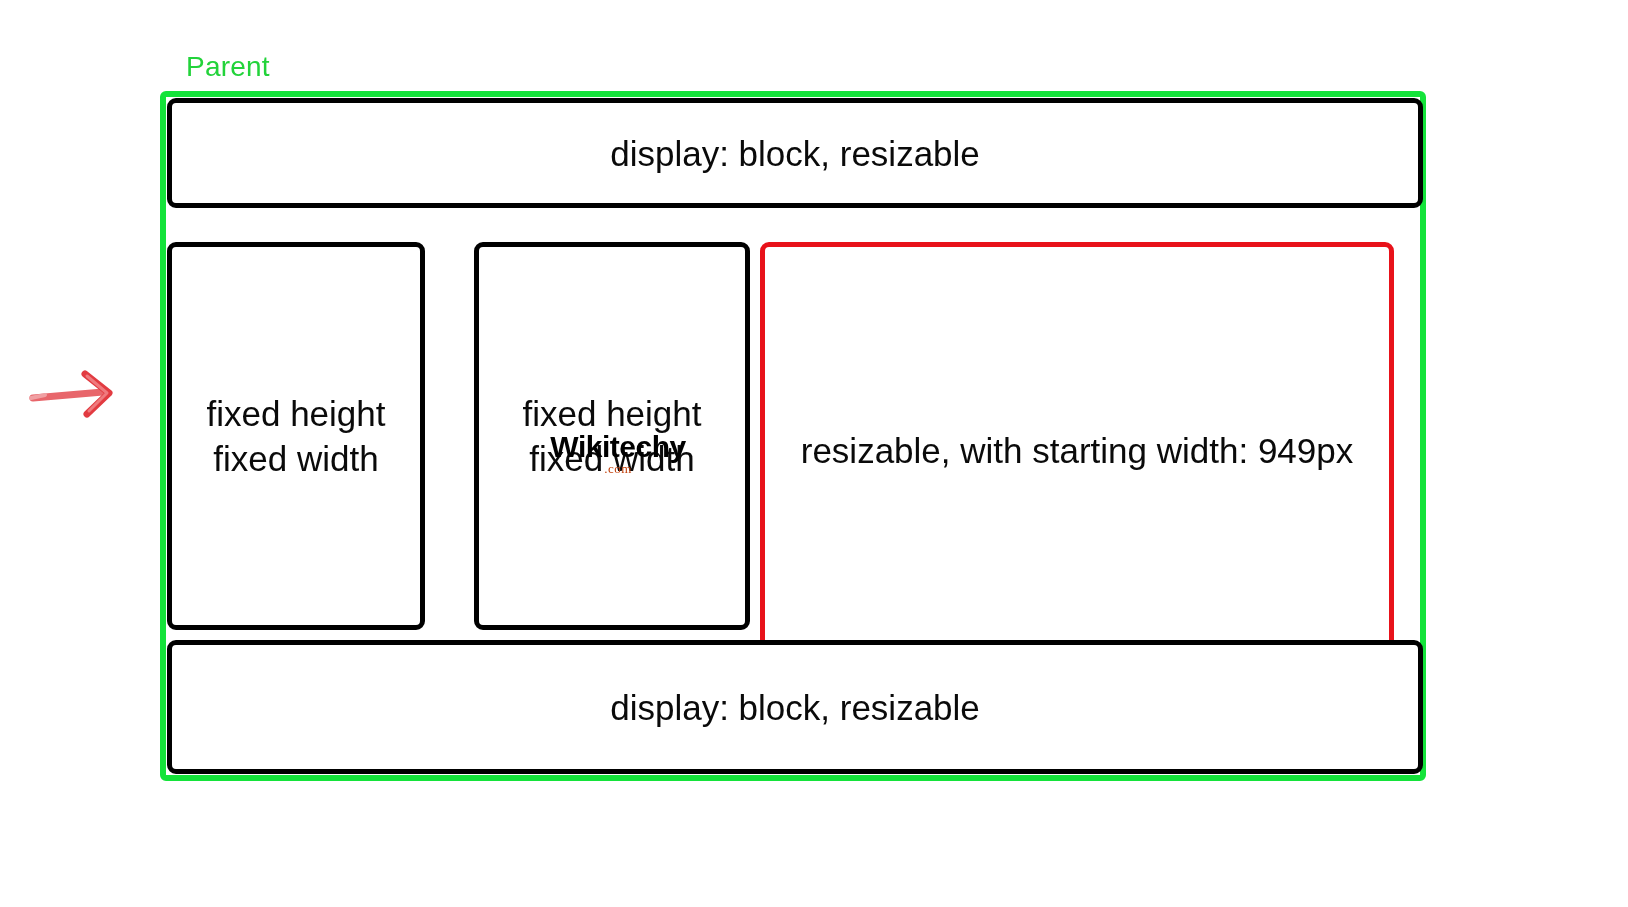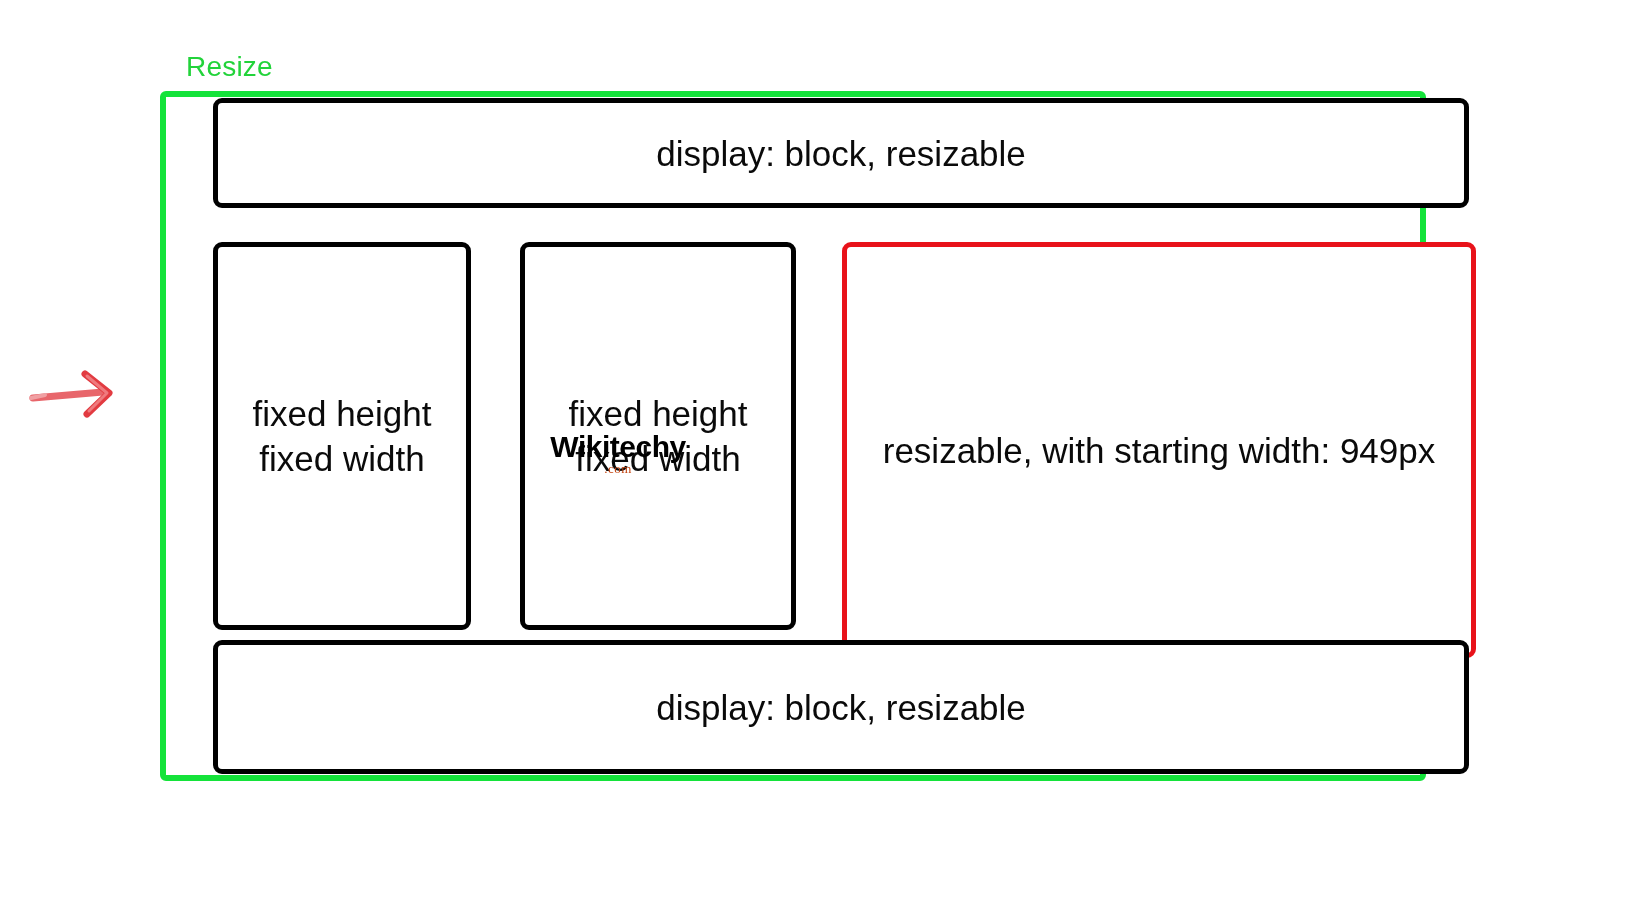--- a/index.html
+++ b/index.html
@@ -65,21 +65,20 @@
 
   
   .box {
     position: absolute;
     box-sizing: border-box;
     background: #ffffff;
     display: flex;
     align-items: center;
     justify-content: center;
     text-align: center;
-    margin-left: 46px;
   }
   .box-black {
     border: 5px solid #000000;
     border-radius: 9px;
   }
   .box-red {
     border: 5px solid #e8121a;
     border-radius: 9px;
   }
   .box-text {
@@ -87,21 +86,21 @@
     line-height: 45px;
     color: #0a0a0a;
     font-family: "Liberation Sans", sans-serif;
     white-space: pre-line;
   }
 
   
   #box-top     { left: 167px;  top: 98px;  width: 1256px; height: 110px; }
   #box-fixed-1 { left: 167px;  top: 242px; width: 258px;  height: 388px; }
   #box-fixed-2 { left: 474px;  top: 242px; width: 276px;  height: 388px; }
-  #box-resizable { left: 796px; top: 242px; width: 634px; height: 416px; }
+  #box-resizable { left: 760px; top: 242px; width: 634px; height: 416px; }
   #box-bottom  { left: 167px;  top: 640px; width: 1256px; height: 134px; }
 
   
   .watermark {
     position: absolute;
     left: 548px;
     top: 432px;
     width: 140px;
     text-align: center;
     pointer-events: none;
@@ -134,21 +133,21 @@
     <span class="arrow-wrap">
       <svg width="100" height="52" viewBox="0 0 100 52" xmlns="http://www.w3.org/2000/svg">
         <path d="M8 30 L78 24" stroke="#e8666b" stroke-width="7" stroke-linecap="round" fill="none"></path>
         <path d="M6 30 L20 27" stroke="#f0a0a3" stroke-width="4" stroke-linecap="round" fill="none"></path>
         <path d="M60 6 L84 25 L62 46" stroke="#e23b41" stroke-width="7" stroke-linecap="round" stroke-linejoin="round" fill="none"></path>
         <path d="M62 8 L82 25 L64 43" stroke="#ef7a7e" stroke-width="3" stroke-linecap="round" stroke-linejoin="round" fill="none"></path>
       </svg>
     </span>
   </div>
 
-  <div class="parent-label">Resize</div>
+  <div class="parent-label">Parent</div>
 
   <div class="parent-frame"></div>
 
   <div id="box-top" class="box box-black">
     <span class="box-text">display: block, resizable</span>
   </div>
 
   <div id="box-fixed-1" class="box box-black">
     <span class="box-text">fixed height
 fixed width</span>

